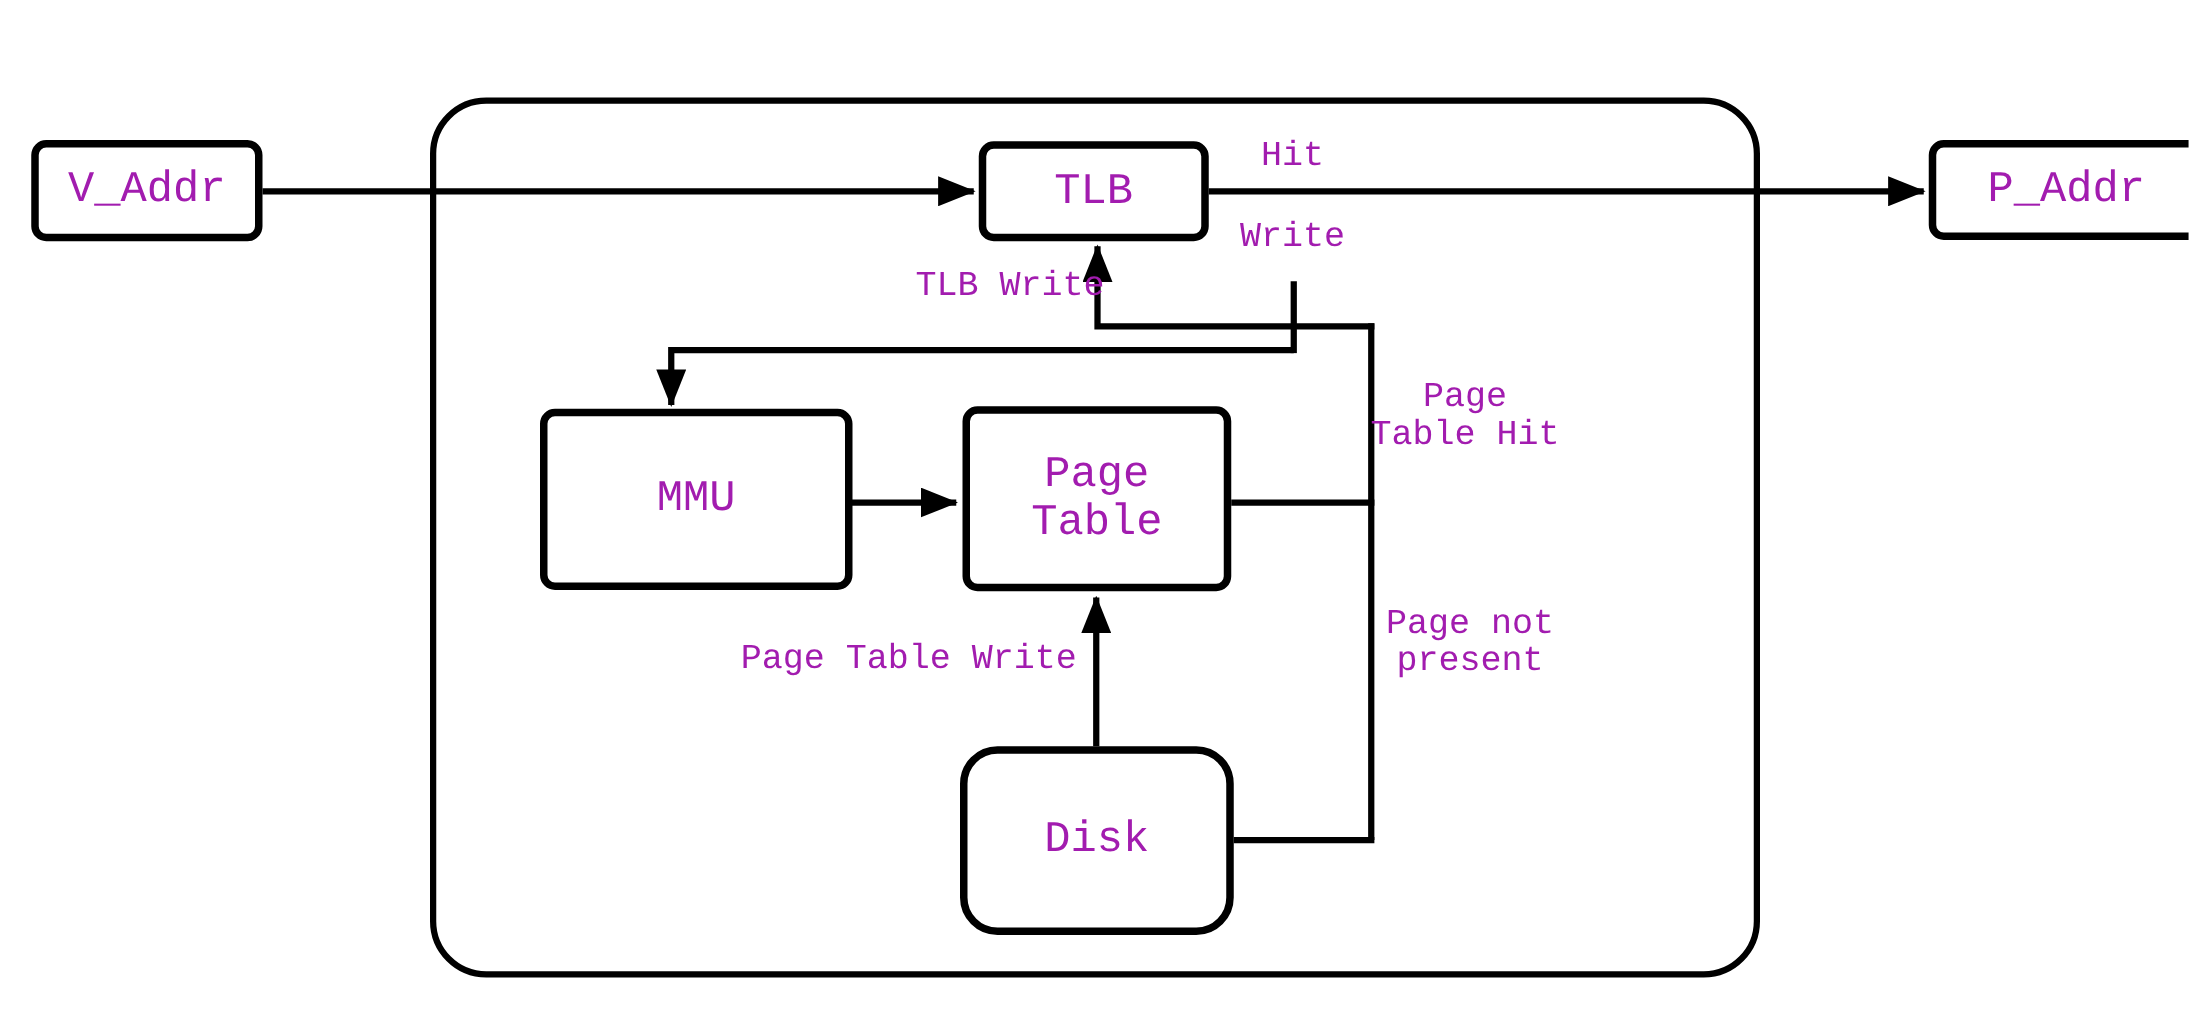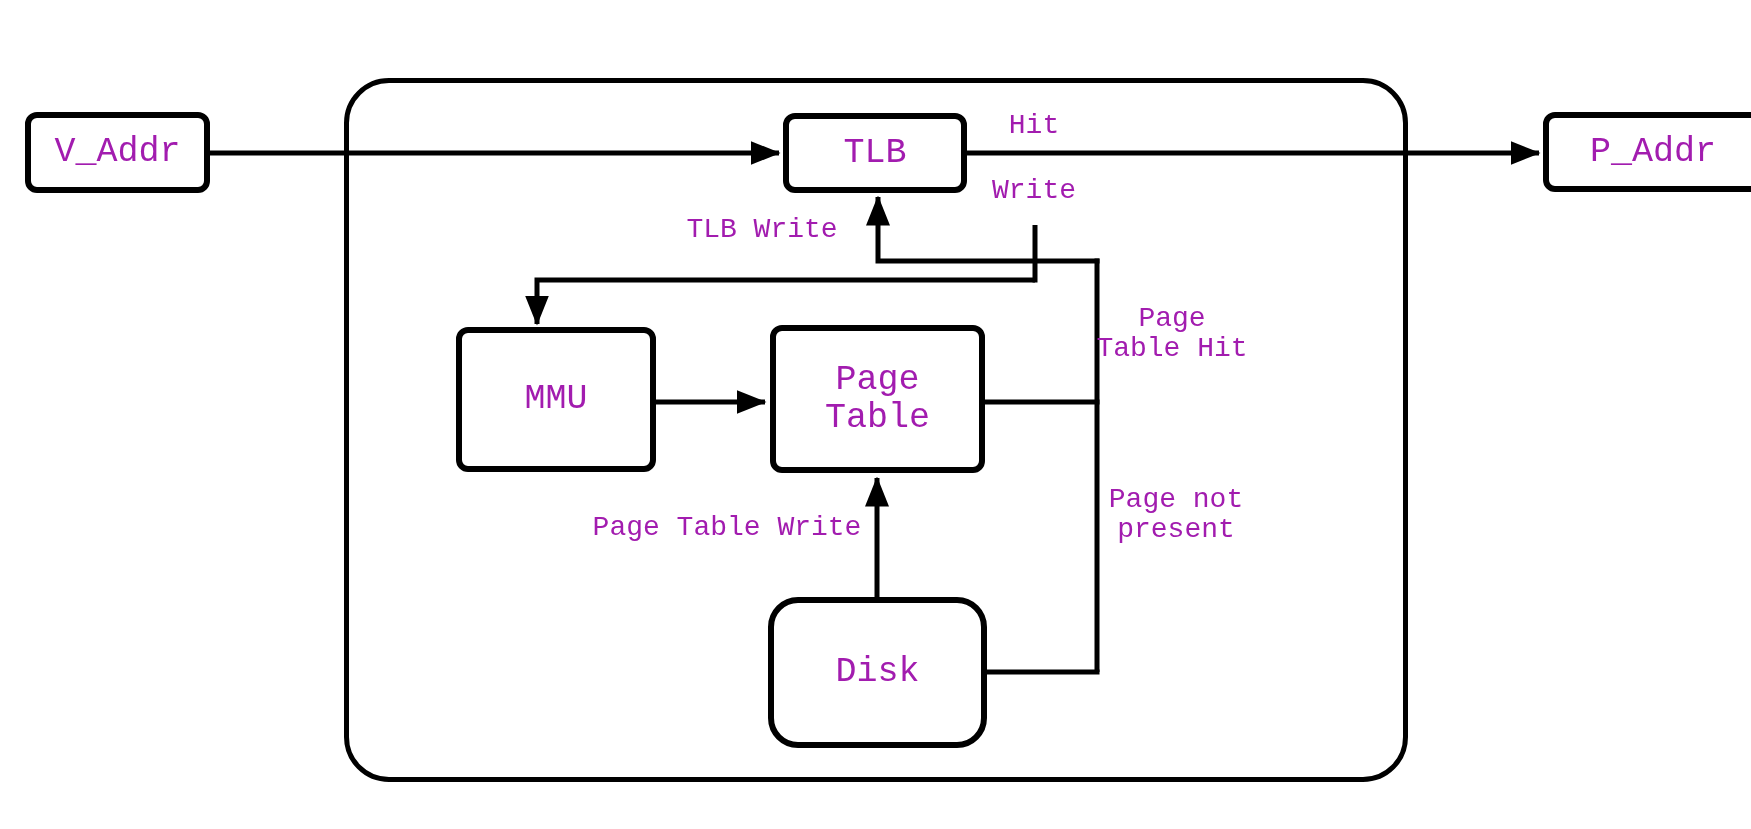--- a/index.html
+++ b/index.html
@@ -95,32 +95,32 @@
 
     <line x1="987" y1="672" x2="1099.5" y2="672"></line>
   </svg>
 
   <div class="node" style="left:25px; top:112px; width:185px; height:81px;">V_Addr</div>
 
   <div class="node" style="left:783px; top:113px; width:184px; height:80px;">TLB</div>
 
   <div class="node" style="left:1543px; top:112px; width:220px; height:80px;">P_Addr</div>
 
-  <div class="node" style="left:456px; top:327px; width:200px; height:145px;">MMU</div>
+  <div class="node" style="left:432px; top:327px; width:250px; height:145px;">MMU</div>
 
   <div class="node" style="left:770px; top:325px; width:215px; height:148px;">Page
 Table</div>
 
   <div class="node" style="left:768px; top:597px; width:219px; height:151px;border-radius:30px;">Disk</div>
 
   <div class="elabel" style="left:1034px; top:126px;">Hit</div>
 
   <div class="elabel" style="left:1034px; top:191px;">Write</div>
 
-  <div class="elabel" style="left:762px; top:230px;">TLB Write</div>
+  <div class="elabel" style="left:808px; top:230px;">TLB Write</div>
 
   <div class="elabel" style="left:1172px; top:334px;">Page
 Table Hit</div>
 
   <div class="elabel" style="left:1176px; top:515px;">Page not
 present</div>
 
   <div class="elabel" style="left:727px; top:528px;">Page Table Write</div>
 
 </div>

